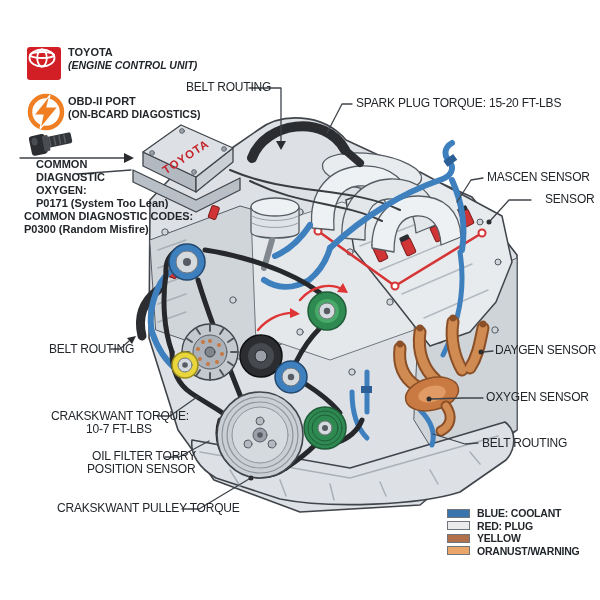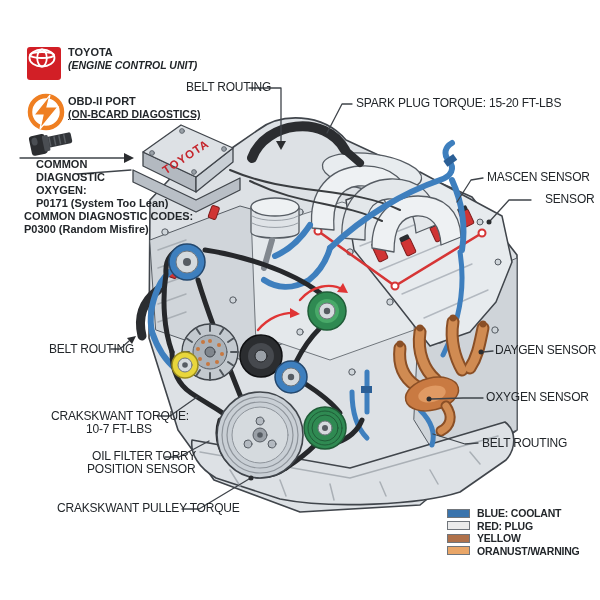--- a/index.html
+++ b/index.html
@@ -284,21 +284,21 @@
     </svg>
   </div>
   <div class="hdr-title" style="left:68px;top:46px;">TOYOTA</div>
   <div class="hdr-sub" style="left:68px;top:59px;font-style:italic;">(ENGINE CONTROL UNIT)</div>
 
   <svg width="40" height="42" viewBox="0 0 40 42" style="left:26px;top:91px;">
     <circle cx="20" cy="21" r="16" fill="#ffffff" stroke="#ef7f22" stroke-width="4.5"></circle>
     <polygon points="24,4 8,24 17,24 14,38 32,16 21,16" fill="#ef7f22" stroke="#ffffff" stroke-width="1.2"></polygon>
   </svg>
   <div class="hdr-title" style="left:68px;top:95px;">OBD-II PORT</div>
-  <div class="hdr-sub" style="left:68px;top:108px;text-decoration:underline;">(ON-BCARD DIAGOSTICS)</div>
+  <div class="hdr-sub" style="left:68px;top:108px;">(ON-BCARD DIAGOSTICS)</div>
 
   <svg width="52" height="36" viewBox="0 0 52 36" style="left:26px;top:124px;">
     <g transform="rotate(-12 26 18)">
       <rect x="20" y="12" width="26" height="11" rx="2" fill="#33363a"></rect>
       <path d="M24,13 L24,22 M29,13 L29,22 M34,13 L34,22 M39,13 L39,22" stroke="#5a5e63" stroke-width="1.5"></path>
       <rect x="4" y="8" width="16" height="20" rx="3" fill="#2b2d30"></rect>
       <rect x="17" y="10" width="6" height="16" rx="1.5" fill="#4a4e53"></rect>
       <ellipse cx="9" cy="14" rx="3" ry="4" fill="#4a4e53"></ellipse>
     </g>
   </svg>

